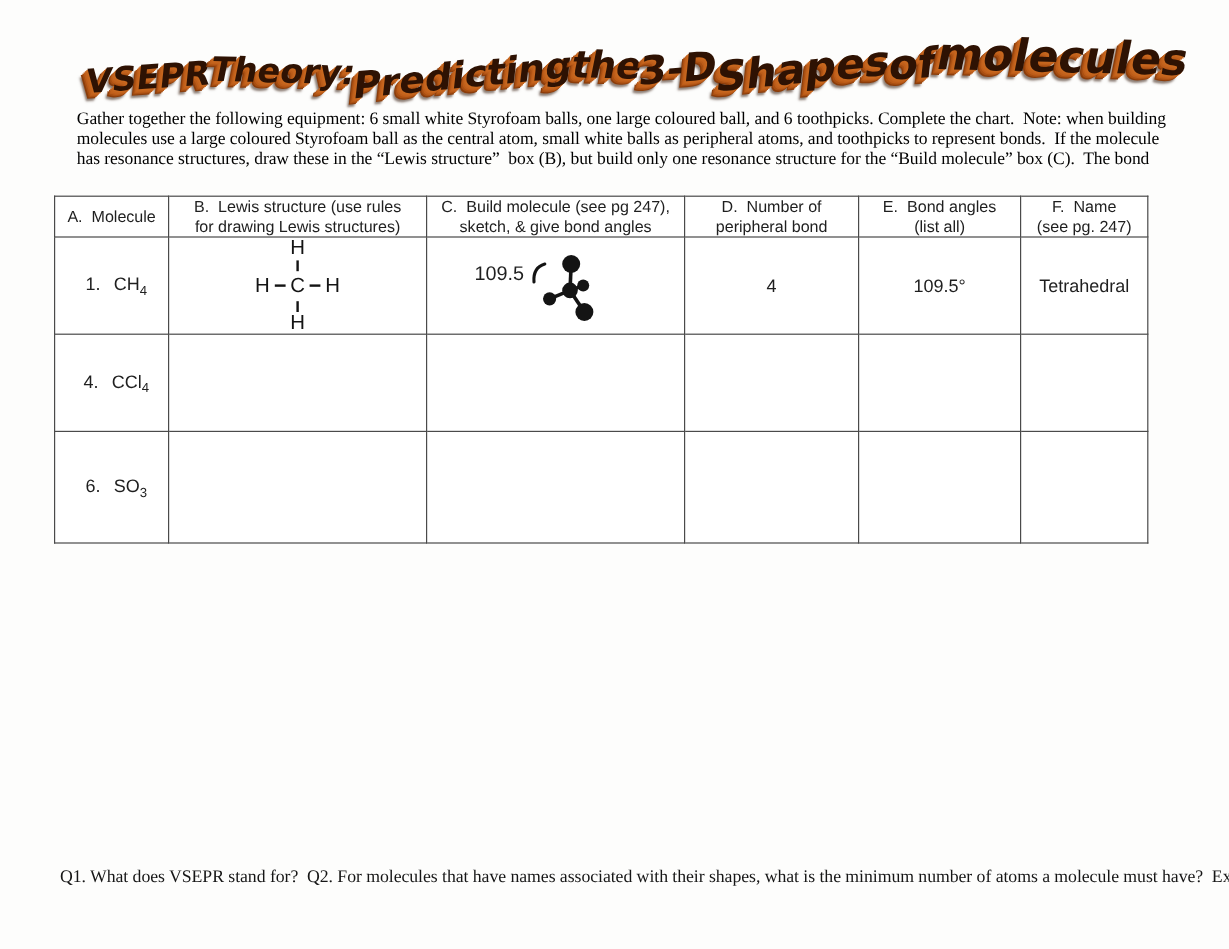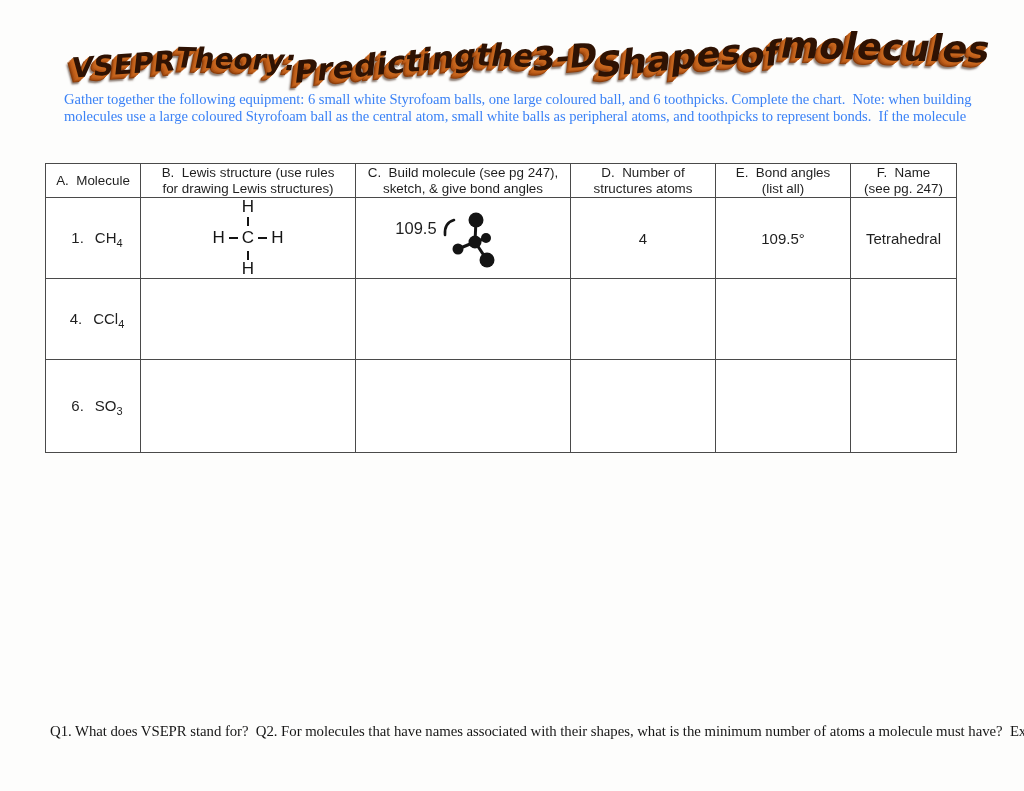--- a/index.html
+++ b/index.html
@@ -49,21 +49,21 @@
 
   
   .instructions {
     position: absolute;
     left: 64px;
     top: 91px;
     width: 905px;
     font-family: "Liberation Serif", serif;
     font-size: 14.6px;
     line-height: 16.8px;
-    color: #3b82f6;
+    color: #000000;
   }
   .iline { white-space: pre; letter-spacing: -0.05px; }
 
   
   table.chart {
     position: absolute;
     left: 45px;
     top: 163px;
     width: 911px;
     border-collapse: collapse;
@@ -143,40 +143,41 @@
     <span>the</span>
     <span>3-D</span>
     <span>Shapes</span>
     <span>of</span>
     <span>molecules</span>
   </div>
 
 <div class="instructions">
   <div class="iline">Gather together the following equipment: 6 small white Styrofoam balls, one large coloured ball, and 6 toothpicks. Complete the chart.  Note: when building</div>
   <div class="iline">molecules use a large coloured Styrofoam ball as the central atom, small white balls as peripheral atoms, and toothpicks to represent bonds.  If the molecule</div>
+  <div class="iline">has resonance structures, draw these in the “Lewis structure”  box (B), but build only one resonance structure for the “Build molecule” box (C).  The bond</div>
 </div>
 
 <table class="chart">
   <colgroup>
     <col style="width:95px">
       <col style="width:215px">
       <col style="width:215px">
     <col style="width:145px">
       <col style="width:135px">
       <col style="width:106px">
   </colgroup>
   <thead>
     <tr>
       <th>A.  Molecule</th>
       <th>B.  Lewis structure (use rules
 for drawing Lewis structures)</th>
       <th>C.  Build molecule (see pg 247),
 sketch, &amp; give bond angles</th>
       <th>D.  Number of
-structures atoms</th>
+peripheral bond</th>
       <th>E.  Bond angles
 (list all)</th>
       <th>F.  Name
 (see pg. 247)</th>
     </tr>
   </thead>
   <tbody>
     <tr class="row">
       <td class="mol">
         <span class="num">1.</span><span>CH</span><sub>4</sub><sup></sup>

